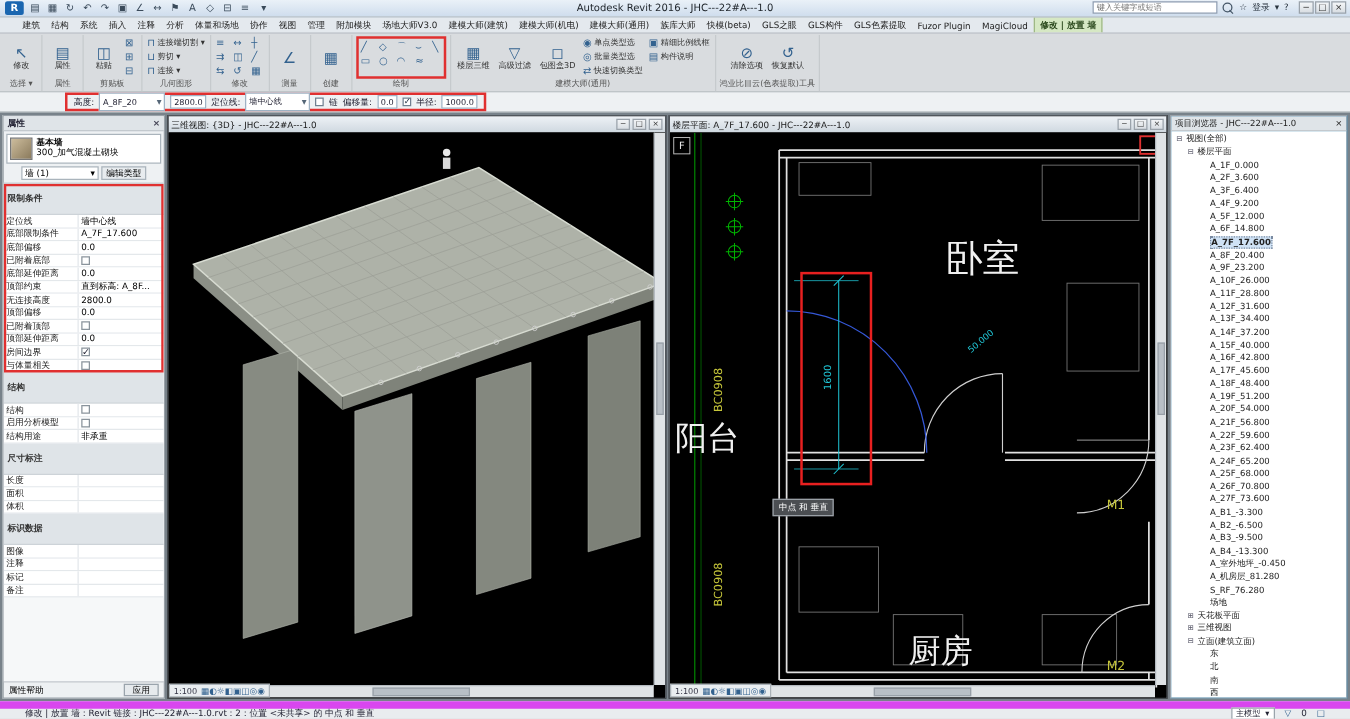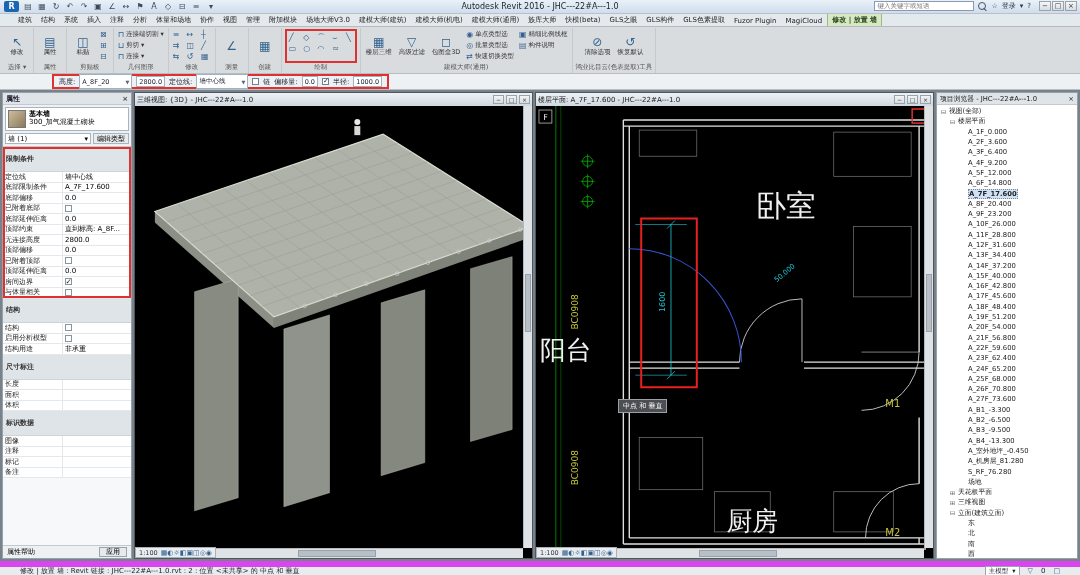--- a/index.html
+++ b/index.html
@@ -50,21 +50,21 @@
   .main{flex:1;display:flex;gap:2px;padding:2px;background:#78828a;min-height:0}
 
   
   .props{flex:0 0 130px;background:#eef1f3;border:1px solid #99a1a8;display:flex;flex-direction:column;font-size:7px}
   .props-header{height:12px;background:#dfe4e8;display:flex;align-items:center;justify-content:space-between;padding:0 3px;font-weight:bold;color:#223;border-bottom:1px solid #c3c9ce}
   .pclose{color:#445;font-size:7px}
   .type-box{margin:2px;background:#fff;border:1px solid #aab4bc;display:flex;gap:3px;padding:2px;}
   .wall-thumb{width:18px;height:18px;background:linear-gradient(135deg,#cdbd9d,#8a7a5c);border:1px solid #777;flex:0 0 auto}
   .type-text{display:flex;flex-direction:column;line-height:1.2;overflow:hidden}
   .type-name{font-weight:bold}
-  .selector-row{display:flex;gap:2px;margin:0 2px 2px}
+  .selector-row{display:flex;gap:2px;margin:0 14px 2px}
   .type-select{flex:1;background:#fff;border:1px solid #aab4bc;height:11px;display:flex;align-items:center;justify-content:space-between;padding:0 2px}
   .edit-type-btn{border:1px solid #aab4bc;background:#e8ecef;height:11px;display:flex;align-items:center;padding:0 3px}
   .pgrid{flex:1;background:#f6f8f9;border-top:1px solid #c3c9ce;overflow:hidden}
   .psec-header{height:11px;background:#dfe4e8;font-weight:bold;display:flex;align-items:center;padding:12px 3px;border-bottom:1px solid #cdd3d8;color:#333}
   .prow{display:flex;height:10.5px;background:#fff;border-bottom:1px solid #e4e8eb}
   .plabel{flex:0 0 60px;padding:0 2px;color:#222;border-right:1px solid #e4e8eb;white-space:nowrap;overflow:hidden;display:flex;align-items:center}
   .pval{flex:1;padding:0 2px;display:flex;align-items:center;gap:2px;white-space:nowrap;overflow:hidden}
   .pcheck{width:7px;height:7px;border:1px solid #8a949c;background:#fff;position:relative;flex:0 0 auto}
   .pcheck.checked::after{content:"✓";position:absolute;top:-2.5px;left:-0.5px;font-size:7.5px;color:#223}
   .psection.hl{outline:2px solid #e03030;outline-offset:-2px;display:block}

